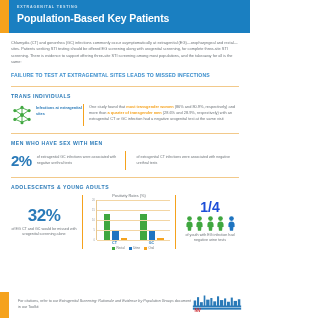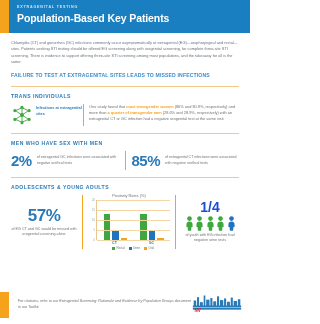--- a/index.html
+++ b/index.html
@@ -197,32 +197,31 @@
   <div class="rule"></div>
 
   <div class="sec-head">MEN WHO HAVE SEX WITH MEN</div>
   <div class="msm-row">
     <div class="stat-cell">
       <div class="big-pct">2%</div>
       <div class="stat-cap">of extragenital GC infections were associated with negative urethral tests</div>
     </div>
     <div class="vrule"></div>
     <div class="stat-cell">
-      <div class="big-pct">85%</div>
       <div class="stat-cap">of extragenital CT infections were associated with negative urethral tests</div>
     </div>
   </div>
 
   <div class="rule"></div>
 
   <div class="sec-head">ADOLESCENTS &amp; YOUNG ADULTS</div>
   <div class="aya-row">
 
     <div class="aya-left">
-      <div class="big-pct">57%</div>
+      <div class="big-pct">32%</div>
       <div class="cap">of EG CT and GC would be missed with urogenital screening alone</div>
     </div>
 
     <div class="aya-sep"></div>
 
     <div class="chart-box">
       <div class="chart-title">Positivity Rates (%)</div>
       <div class="plot-wrap">
         <div class="y-axis">
             <div class="y-tick" style="top: 0%;">20</div>

